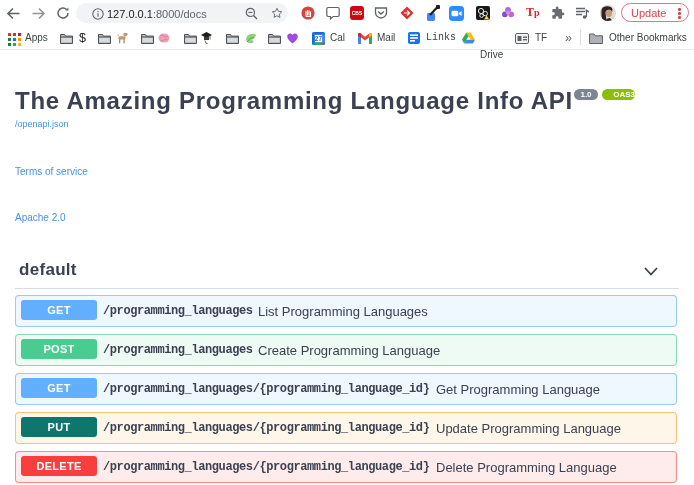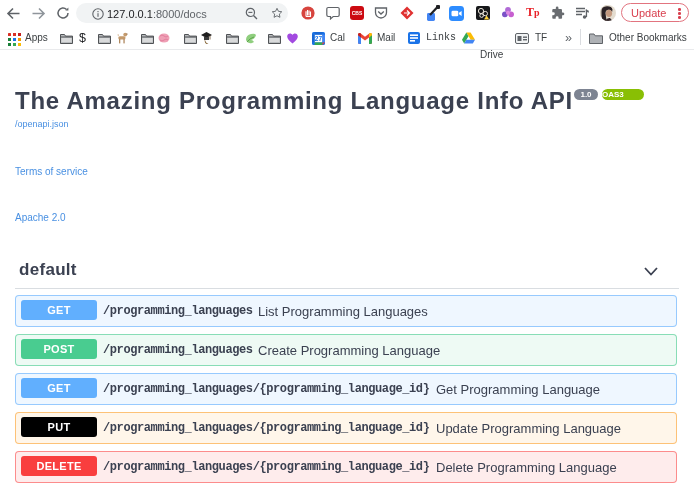--- a/index.html
+++ b/index.html
@@ -24,21 +24,21 @@
   .oprow { position:absolute; left:15px; width:662px; height:31.5px; border-radius:4px; border:1px solid; }
   .opbadge { position:absolute; left:5px; top:4px; width:76px; height:20px; border-radius:3px; color:#fff; font-weight:bold; font-size:11px; text-align:center; line-height:20px; letter-spacing:.3px;}
   .oppath { position:absolute; left:87px; top:7.5px; font-family:"Liberation Mono", monospace; font-weight:bold; font-size:12px; letter-spacing:-.4px; color:#3b4151; }
   .opdesc { position:absolute; top:8px; font-size:13px; color:#3b4151; }
   .r-get   { background:#eff7ff; border-color:rgba(97,175,254,.62); }
   .r-post  { background:#eefaf4; border-color:rgba(73,204,144,.62); }
   .r-put   { background:#fff6ea; border-color:rgba(252,161,48,.62); }
   .r-del   { background:#feecec; border-color:rgba(249,62,62,.55); }
   .b-get  { background:#61affe; }
   .b-post { background:#49cc90; }
-  .b-put  { background:#000000; }
+  .b-put  { background:#0f766e; }
   .b-del  { background:#f93e3e; }
 </style>
 </head>
 <body>
 <div id="page">
 
   <div id="toolbar">
 
     <svg class="abs" style="left:6px;top:6px" width="15" height="15" viewBox="0 0 15 15">
       <path d="M13.5 7.5 H2.5 M7 2.5 L2 7.5 L7 12.5" stroke="#5f6368" stroke-width="1.6" fill="none"></path>
@@ -273,21 +273,21 @@
     <div class="abs" style="left:565px;top:5.5px;font-size:12.5px;color:#5f6368;">»</div>
     <div class="abs" style="left:580px;top:4px;width:1px;height:16px;background:#dadce0;"></div>
     <svg class="abs" style="left:589px;top:8px" width="14" height="11" viewBox="0 0 14 11">
         <path d="M.5 1 h4.5 l1.2 1.8 h7.3 v7.7 h-13 z" fill="#aeb1b5" stroke="#5f6368" stroke-width="1"></path>
       </svg>
     <div class="abs" style="left:609px;top:7px;font-size:10px;color:#3c4043;white-space:nowrap;">Other Bookmarks</div>
   </div>
 
   <div id="swtitle">The Amazing Programming Language Info API</div>
   <div class="abs" style="left:574px;top:89px;width:24px;height:11px;border-radius:6px;background:#7d8492;color:#fff;font-size:8px;font-weight:bold;text-align:center;line-height:11px;">1.0</div>
-  <div class="abs" style="left:602px;top:89px;width:42px;height:11px;border-radius:6px;background:#89bf04;color:#fff;font-size:8px;font-weight:bold;text-align:left;line-height:11px;">OAS3</div>
+  <div class="abs" style="left:602px;top:89px;width:33px;height:11px;border-radius:6px;background:#89bf04;color:#fff;font-size:8px;font-weight:bold;text-align:right;line-height:11px;">OAS3</div>
   <div id="openapi" class="t-link">/openapi.json</div>
   <div class="lnk" style="top:166px;">Terms of service</div>
   <div class="lnk" style="top:212px;">Apache 2.0</div>
 
   <div id="deftitle">default</div>
   <svg class="abs" style="left:644px;top:267px" width="14" height="9" viewBox="0 0 14 9">
     <path d="M1 1 L7 7.5 L13 1" fill="none" stroke="#3b4151" stroke-width="1.8"></path>
   </svg>
   <div id="defline"></div>
 

